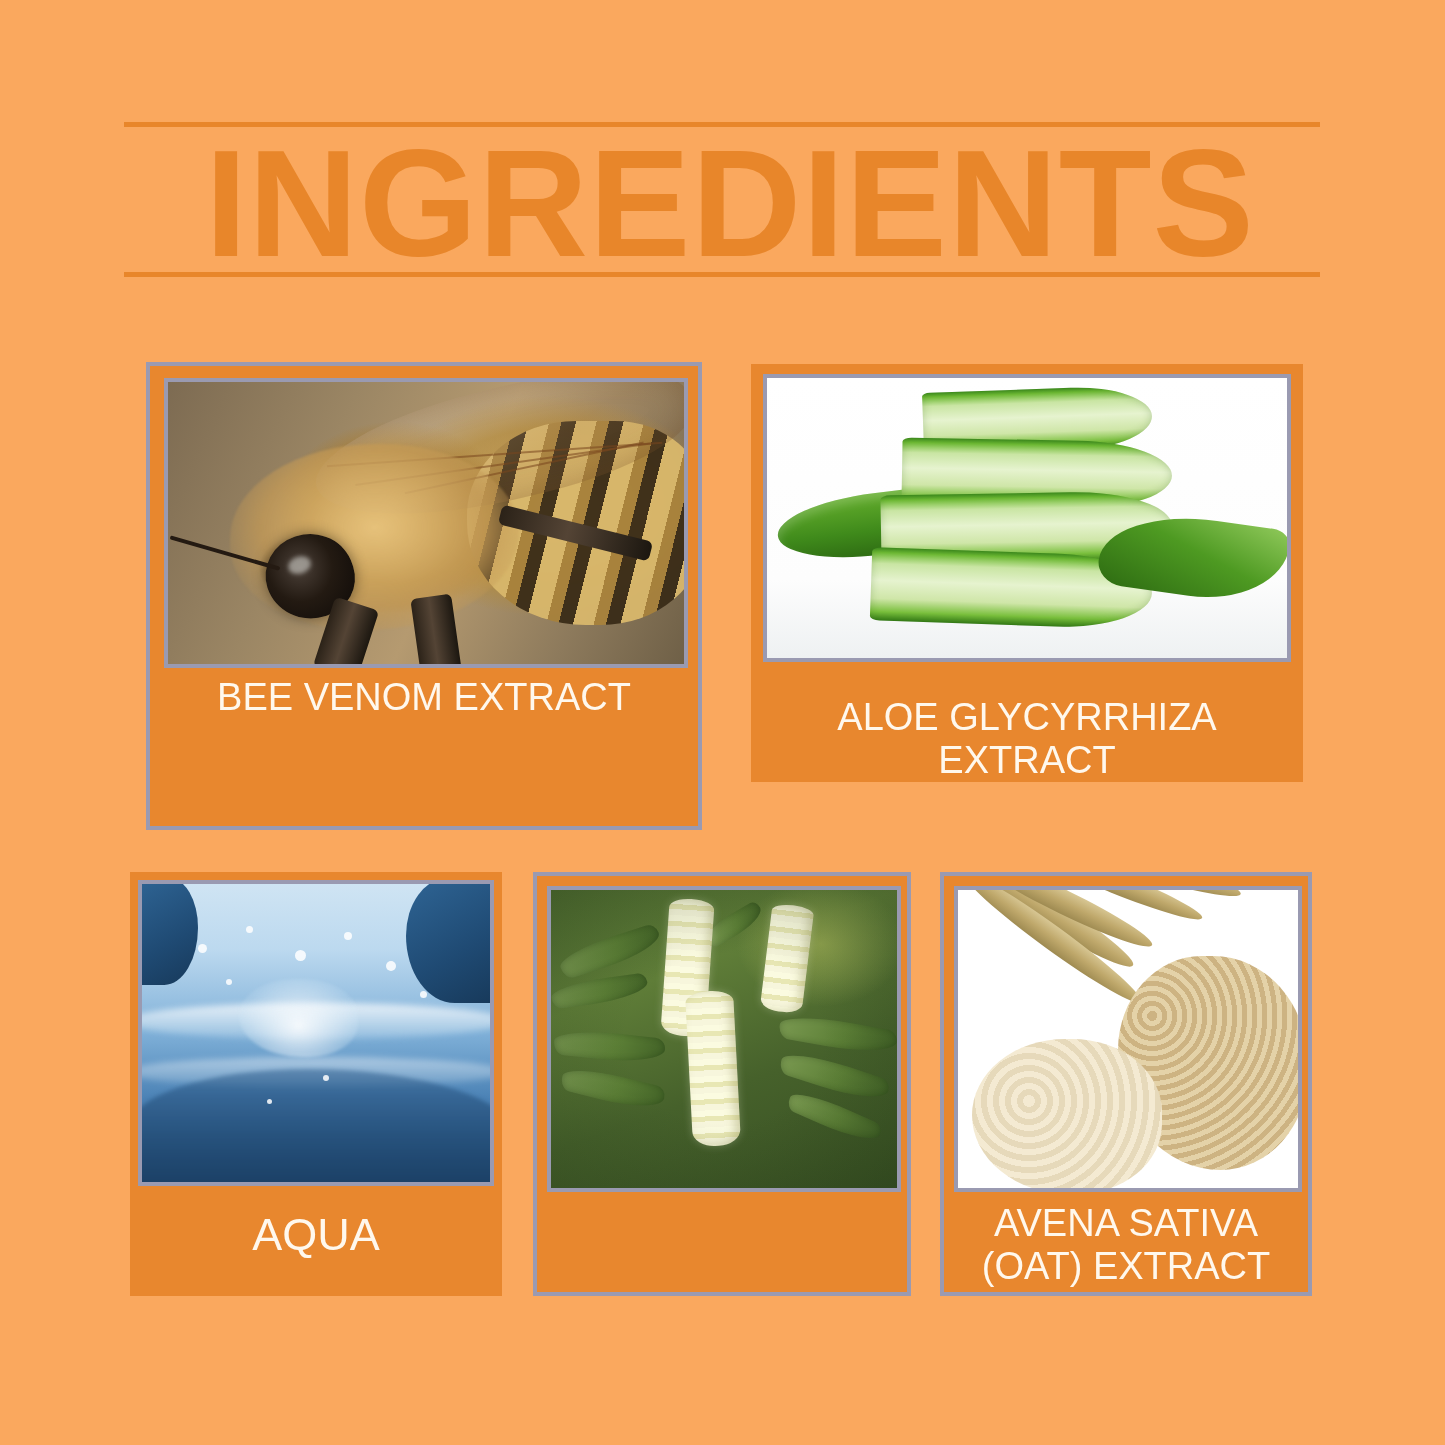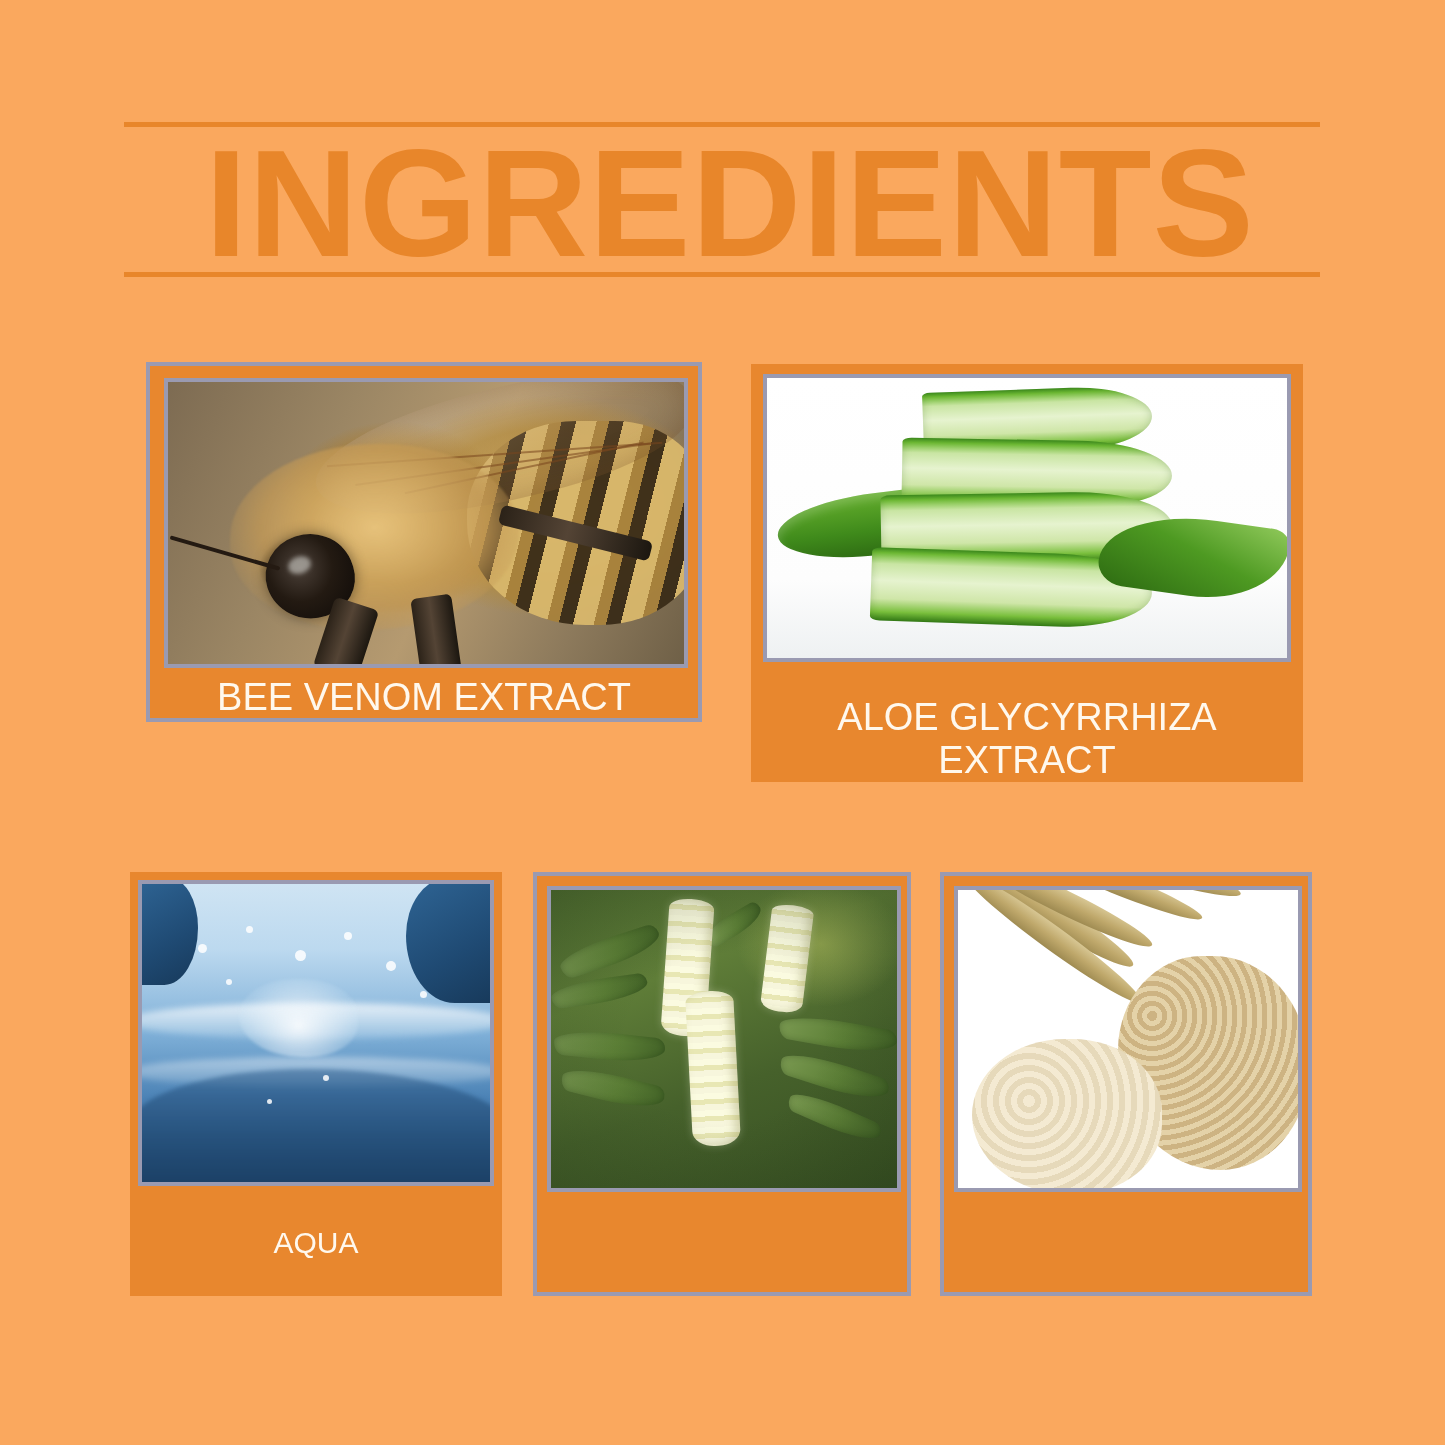--- a/index.html
+++ b/index.html
@@ -37,31 +37,31 @@
   .caption{
     position:absolute;left:0;right:0;
     text-align:center;
     color:#fff8ed;
     font-weight:400;
     line-height:1.12;
     white-space:pre-line;
   }
 
   
-  #card-bee       {left:146px; top:362px;  width:556px; height:360px;}
+  #card-bee       {left:146px; top:362px;  width:556px; height:468px;}
   #bee-frame      {left:14px;  top:12px;   width:524px; height:290px;}
   #bee-caption    {top:310px;  font-size:38px;}
 
   #card-aloe      {left:751px; top:364px;  width:552px; height:418px;}
   #aloe-frame     {left:12px;  top:10px;   width:528px; height:288px;}
   #aloe-caption   {top:332px;  font-size:38px;}
 
   #card-aqua      {left:130px; top:872px;  width:372px; height:424px;}
   #aqua-frame     {left:8px;   top:8px;    width:356px; height:306px;}
-  #aqua-caption   {top:354px;  font-size:30px;}
+  #aqua-caption   {top:338px;  font-size:45px;}
 
   #card-licorice  {left:533px; top:872px;  width:378px; height:424px;}
   #lic-frame      {left:10px;  top:10px;   width:354px; height:306px;}
   #lic-caption    {top:336px;  font-size:25px;}
 
   #card-oat       {left:940px; top:872px;  width:372px; height:424px;}
   #oat-frame      {left:10px;  top:10px;   width:348px; height:306px;}
   #oat-caption    {top:326px;  font-size:38px;}
 
   
@@ -300,13 +300,15 @@
       <div class="ph-oat"></div>
       <div class="oat-stalk" style="left:-6%;top:2%;width:62%;height:9%;transform:rotate(32deg);"></div>
       <div class="oat-stalk" style="left:-4%;top:12%;width:64%;height:8%;transform:rotate(36deg);"></div>
       <div class="oat-stalk" style="left:2%;top:0%;width:58%;height:8%;transform:rotate(26deg);"></div>
       <div class="oat-stalk" style="left:18%;top:-6%;width:56%;height:7%;transform:rotate(22deg);"></div>
       <div class="oat-stalk" style="left:34%;top:-10%;width:50%;height:7%;transform:rotate(16deg);"></div>
       <div class="oat-grain-pile"></div>
       <div class="oat-flake-pile"></div>
     </div>
   </div>
+  <div class="caption" id="oat-caption">AVENA SATIVA
+(OAT) EXTRACT</div>
 </div>
 
 </body></html>

